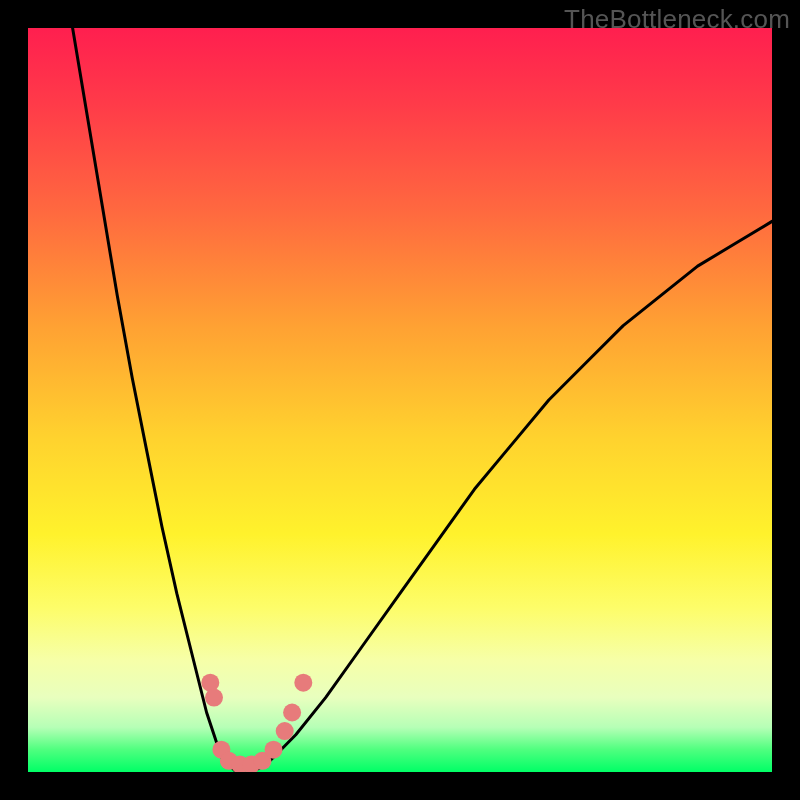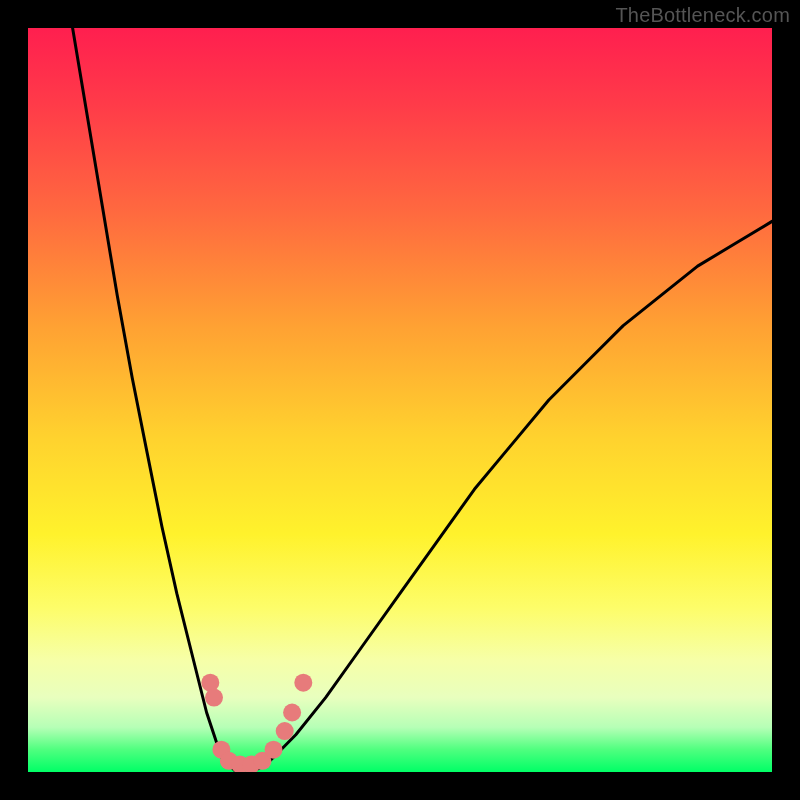--- a/index.html
+++ b/index.html
@@ -38,21 +38,21 @@
       #b6ffb6 94%,
       #4fff7f 97%,
       #00ff66 100%
     );
   }
   .watermark {
     position: absolute;
     top: 4px;
     right: 10px;
     font-family: Arial, Helvetica, sans-serif;
-    font-size: 20px;
+    font-size: 26px;
     color: #555;
     letter-spacing: 0.2px;
     user-select: none;
   }
   svg.curves {
     position: absolute;
     left: 0;
     top: 0;
   }
 </style>

